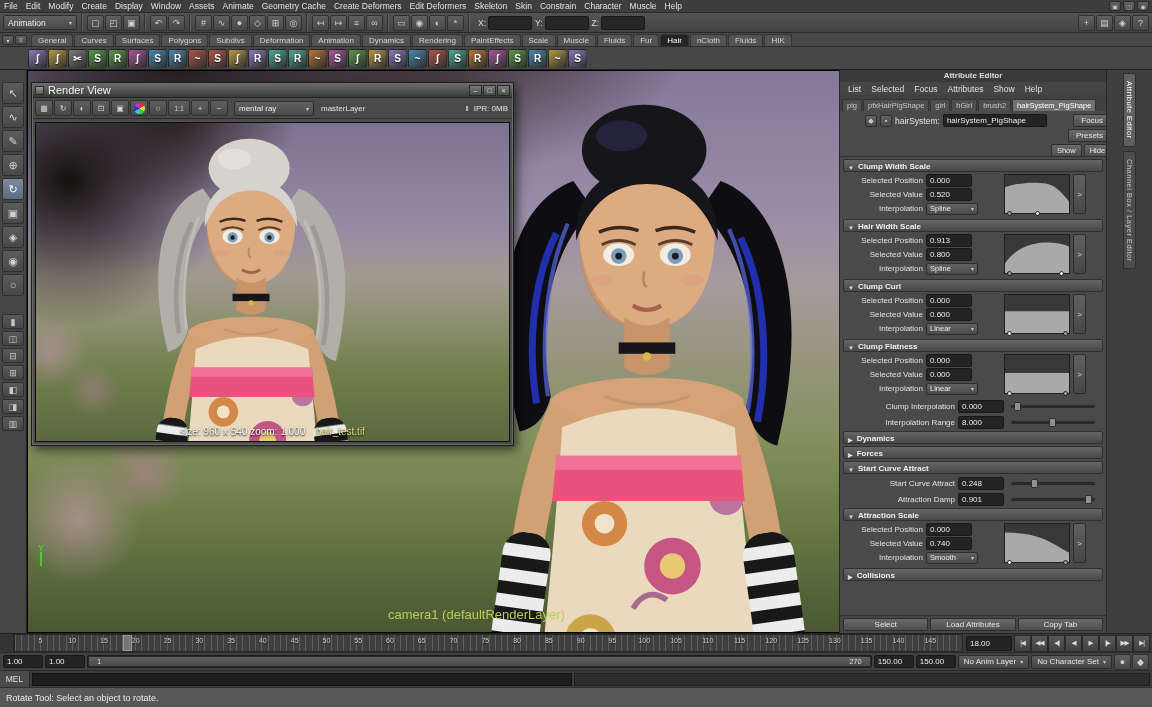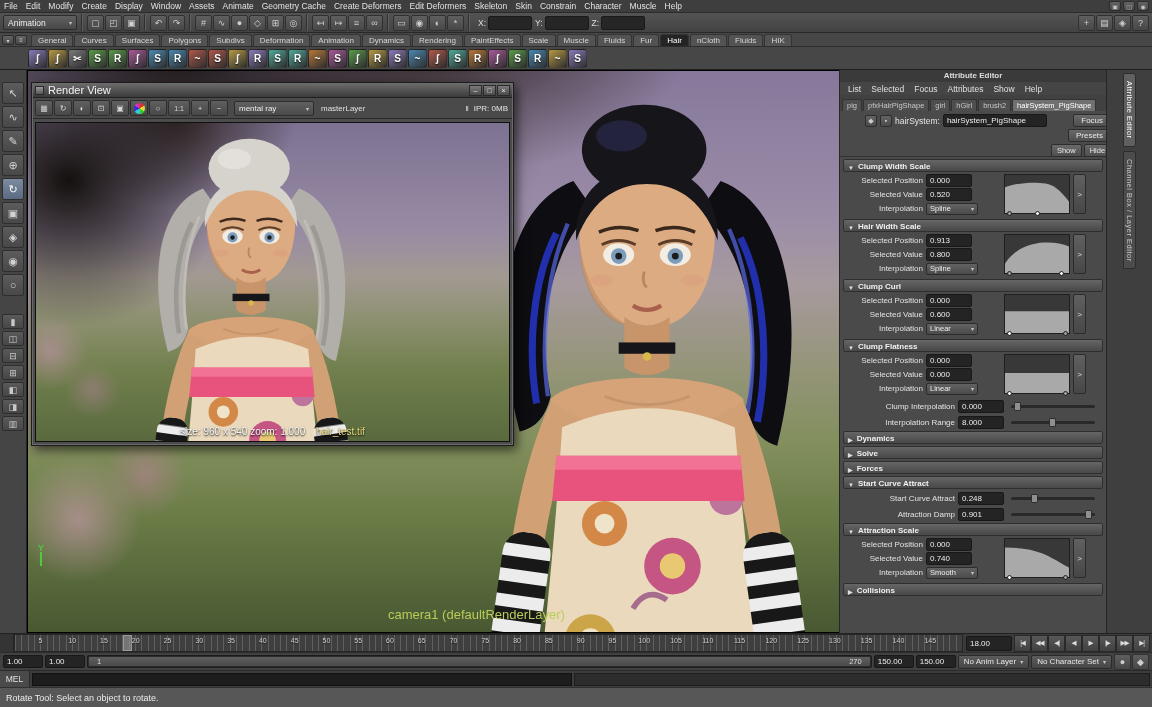--- a/index.html
+++ b/index.html
@@ -716,24 +716,20 @@
               <span class="slider-handle" style="left:45%"></span>
             </span>
         </div>
 
         <div class="sec-header">
           <span class="sec-arrow">▶</span>
           <span>Dynamics</span>
         </div>
         <div class="sec-header">
           <span class="sec-arrow">▶</span>
-          <span>Solve</span>
-        </div>
-        <div class="sec-header">
-          <span class="sec-arrow">▶</span>
           <span>Forces</span>
         </div>
 
         <div class="sec-header">
           <span class="sec-arrow">▼</span>
           <span>Start Curve Attract</span>
         </div>
         <div class="slider-row">
           <span class="slider-label">Start Curve Attract</span>
           <span class="ae-field ramp-input">0.248</span>
@@ -782,20 +778,26 @@
             <div class="ramp-expand">&gt;</div>
           </div>
         </div>
 
         <div class="sec-header">
           <span class="sec-arrow">▶</span>
           <span>Collisions</span>
         </div>
       </div>
 
+      <div class="ae-footer">
+
+      <span class="ae-btn">Select</span>
+          <span class="ae-btn">Load Attributes</span>
+          <span class="ae-btn">Copy Tab</span>
+        </div>
     </div>
 
     <div class="side-strip" style="left:1106px;width:46px;">
 
     <span class="side-tab" data-active="true">Attribute Editor</span>
         <span class="side-tab">Channel Box / Layer Editor</span>
       </div>
   </div>
 
   <div class="timeslider">

